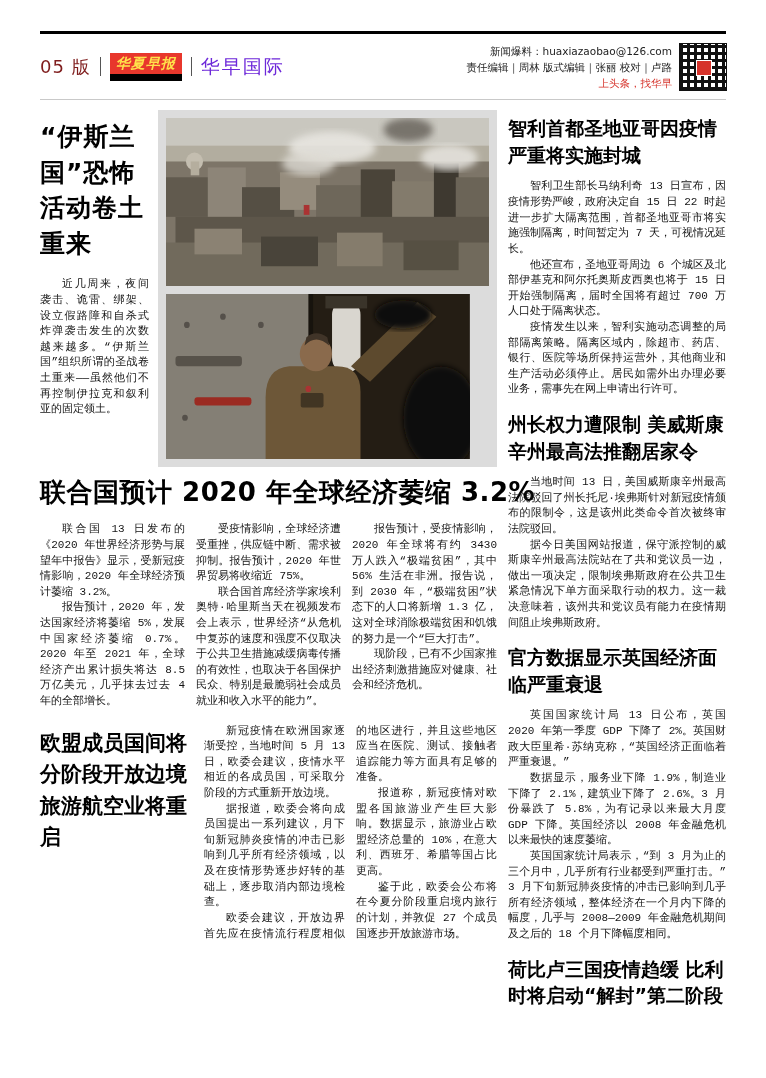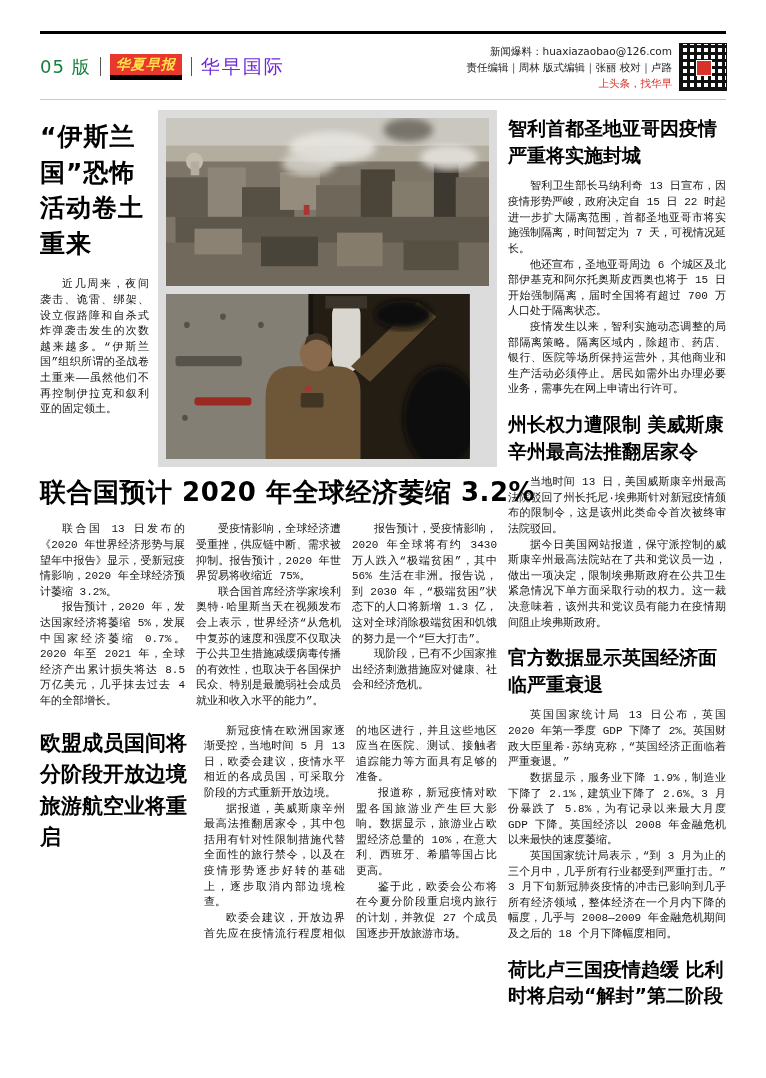--- a/index.html
+++ b/index.html
@@ -4,23 +4,23 @@
 <style>
   * { margin:0; padding:0; box-sizing:border-box; }
   html,body { background:#fff; }
   body { font-family:"DejaVu Sans", sans-serif; color:#1a1a1a; }
   .page { position:relative; width:766px; height:1078px; background:#fff; padding:0 40px; overflow:hidden; }
 
   
   .top-rule { margin-top:31px; height:2.5px; background:#000; }
   .masthead { display:flex; justify-content:space-between; align-items:center; padding:9px 0 8px; }
   .mast-left { display:flex; align-items:center; gap:9px; }
-  .edition { font-size:18px; color:#15803d; letter-spacing:1px; }
+  .edition { font-size:18px; color:#7f1d1d; letter-spacing:1px; }
   .vsep { display:inline-block; width:0; height:19px; border-left:1.5px solid #555; }
-  .brand-box { background:#e8372c; color:#ffe34a; font-weight:bold; font-size:14px; letter-spacing:1px; padding:3px 6px 4px; line-height:1; border-bottom:5px solid #000000; font-style:italic; }
+  .brand-box { background:#e8372c; color:#ffe34a; font-weight:bold; font-size:14px; letter-spacing:1px; padding:3px 6px 4px; line-height:1; border-bottom:7px solid #000000; font-style:italic; }
   .section-name { font-size:19px; color:#6d28d9; letter-spacing:2px; }
   .mast-right { display:flex; align-items:center; gap:8px; }
   .mast-info { text-align:right; font-size:10.5px; line-height:1.55; color:#222; }
   .mast-info .slogan { color:#d6332b; }
   .qr { width:46px; height:46px; position:relative; flex:0 0 auto;
         background-image:
           repeating-linear-gradient(90deg,#111 0 3px,transparent 3px 7px),
           repeating-linear-gradient(0deg,#111 0 3px,#fff 3px 7px);
         outline:1px solid #111; }
   .qr::after { content:""; position:absolute; left:16px; top:16px; width:14px; height:14px; background:#d6332b; border:1px solid #fff; }
@@ -174,21 +174,21 @@
             <p>联合国首席经济学家埃利奥特·哈里斯当天在视频发布会上表示，世界经济“从危机中复苏的速度和强度不仅取决于公共卫生措施减缓病毒传播的有效性，也取决于各国保护民众、特别是最脆弱社会成员就业和收入水平的能力”。</p>
             <p>报告预计，受疫情影响，2020 年全球将有约 3430 万人跌入“极端贫困”，其中 56% 生活在非洲。报告说，到 2030 年，“极端贫困”状态下的人口将新增 1.3 亿，这对全球消除极端贫困和饥饿的努力是一个“巨大打击”。</p>
             <p>现阶段，已有不少国家推出经济刺激措施应对健康、社会和经济危机。</p>
           </div>
       </div>
 
       <div class="eu">
         <h2>欧盟成员国间将分阶段开放边境 旅游航空业将重启</h2>
         <div class="btext cols-2">
             <p>新冠疫情在欧洲国家逐渐受控，当地时间 5 月 13 日，欧委会建议，疫情水平相近的各成员国，可采取分阶段的方式重新开放边境。</p>
-            <p>据报道，美威斯康辛州最高法推翻居家令，其中包括用有针对性限制措施代替全面性的旅行禁令，以及在疫情形势逐步好转的基础上，逐步取消内部边境检查。</p>
+            <p>据报道，欧委会将向成员国提出一系列建议，月下旬新冠肺炎疫情的冲击已影响到几乎所有经济领域，以及在疫情形势逐步好转的基础上，逐步取消内部边境检查。</p>
             <p>欧委会建议，开放边界首先应在疫情流行程度相似的地区进行，并且这些地区应当在医院、测试、接触者追踪能力等方面具有足够的准备。</p>
             <p>报道称，新冠疫情对欧盟各国旅游业产生巨大影响。数据显示，旅游业占欧盟经济总量的 10%，在意大利、西班牙、希腊等国占比更高。</p>
             <p>鉴于此，欧委会公布将在今夏分阶段重启境内旅行的计划，并敦促 27 个成员国逐步开放旅游市场。</p>
           </div>
       </div>
 
     </div>
 
     <div class="right-col">
 

